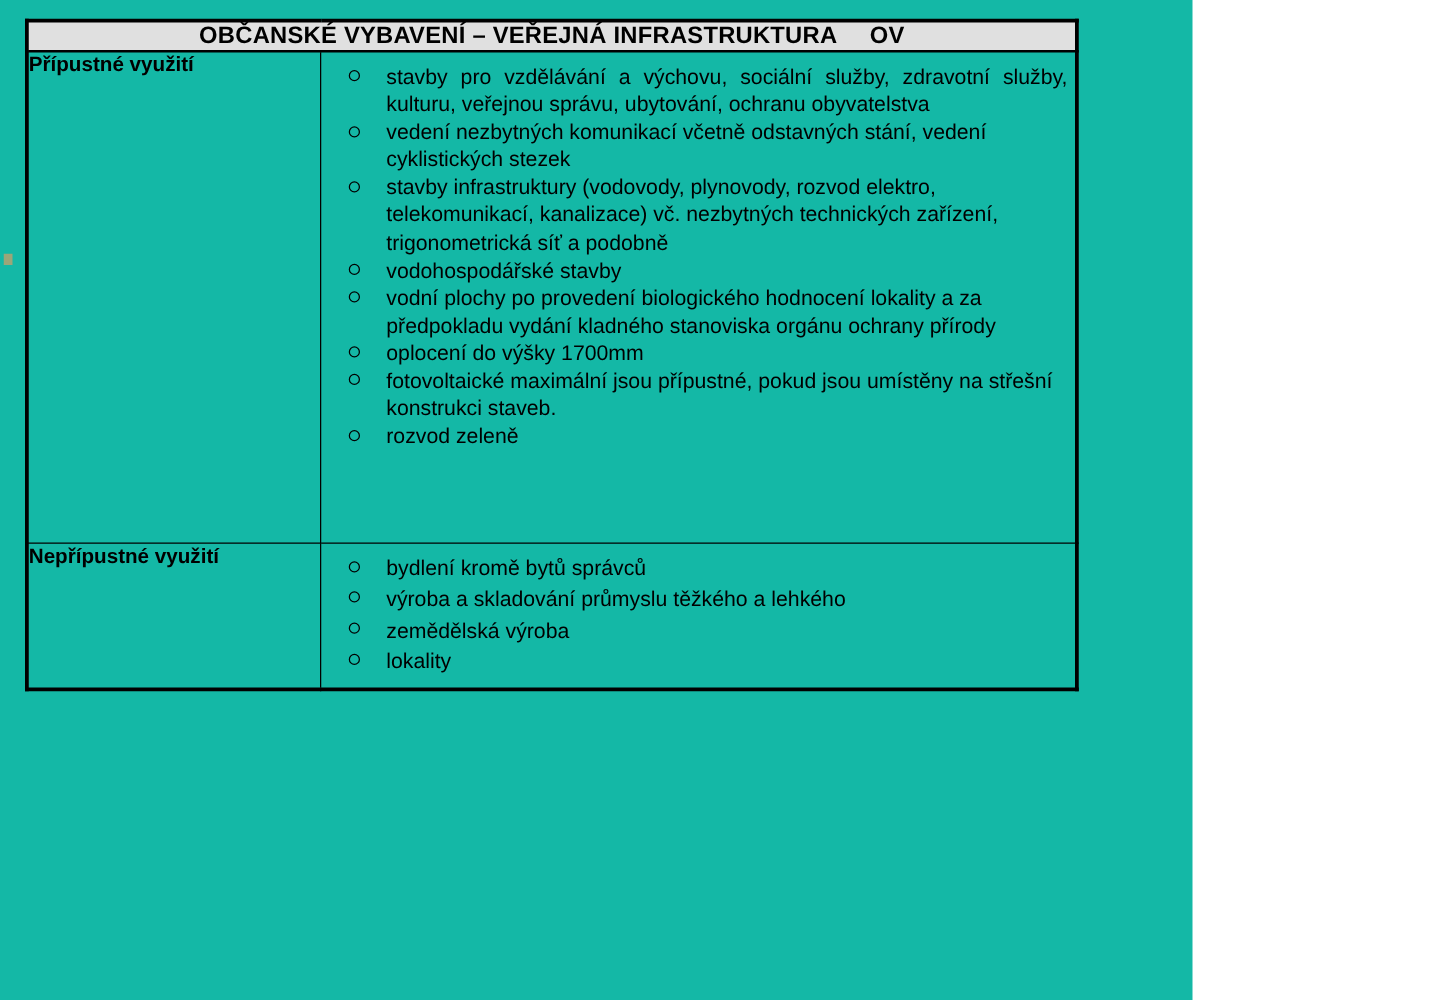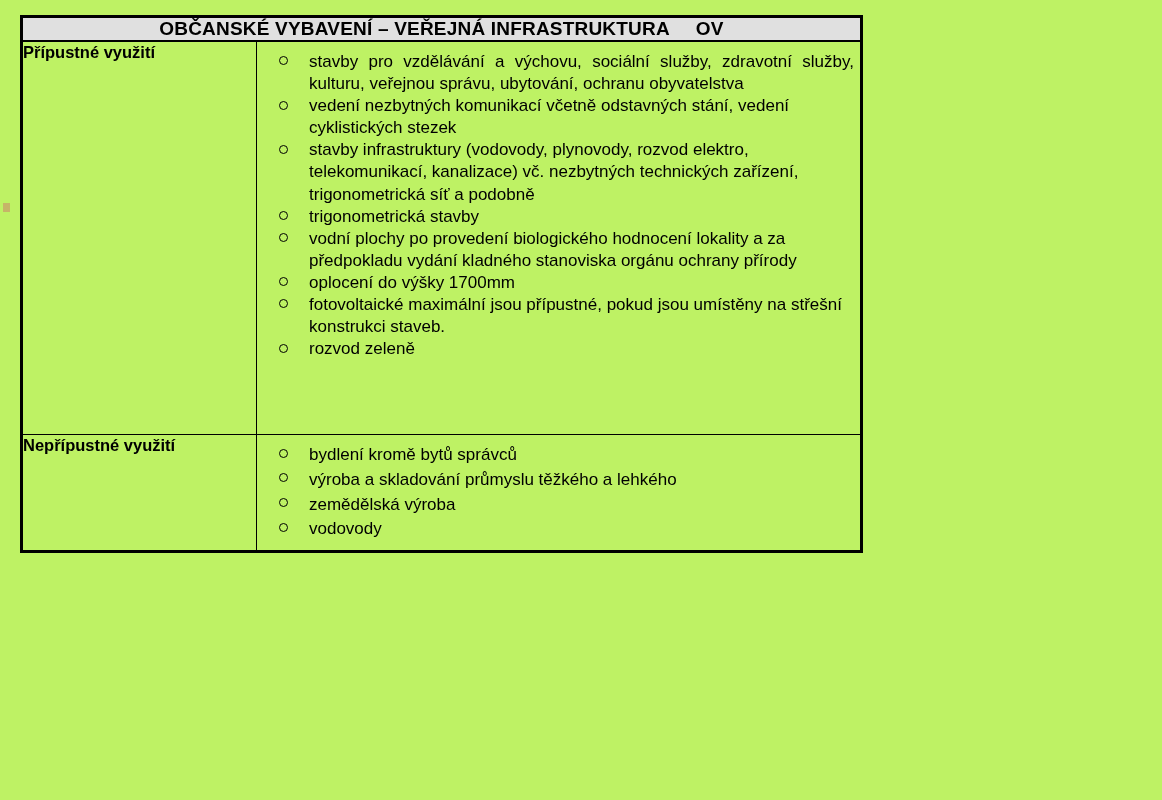--- a/index.html
+++ b/index.html
@@ -10,23 +10,23 @@
   body {
     width: 1162px;
     height: 800px;
     font-family: "Liberation Sans", sans-serif;
     color: #000000;
     overflow: hidden;
   }
 
   .page {
     position: relative;
-    width: 1162px;
+    width: 954px;
     height: 800px;
-    background: #bef264;
+    background: #14b8a6;
   }
 
   .doc-table {
     position: absolute;
     left: 20px;
     top: 15px;
     width: 840px;
     border-collapse: collapse;
     table-layout: fixed;
     border: 3px solid #000000;
@@ -155,21 +155,21 @@
             <li>
               <span class="marker"></span>
               <span class="txt">vedení nezbytných komunikací včetně odstavných stání, vedení cyklistických stezek</span>
             </li>
             <li>
               <span class="marker"></span>
               <span class="txt">stavby infrastruktury (vodovody, plynovody, rozvod elektro, telekomunikací, kanalizace) vč. nezbytných technických zařízení, trigonometrická síť a podobně</span>
             </li>
             <li>
               <span class="marker"></span>
-              <span class="txt">trigonometrická stavby</span>
+              <span class="txt">vodohospodářské stavby</span>
             </li>
             <li>
               <span class="marker"></span>
               <span class="txt">vodní plochy po provedení biologického hodnocení lokality a za předpokladu vydání kladného stanoviska orgánu ochrany přírody</span>
             </li>
             <li>
               <span class="marker"></span>
               <span class="txt">oplocení do výšky 1700mm</span>
             </li>
             <li>
@@ -196,21 +196,21 @@
             <li>
               <span class="marker"></span>
               <span class="txt">výroba a skladování průmyslu těžkého a lehkého</span>
             </li>
             <li>
               <span class="marker"></span>
               <span class="txt">zemědělská výroba</span>
             </li>
             <li>
               <span class="marker"></span>
-              <span class="txt">vodovody</span>
+              <span class="txt">lokality</span>
             </li>
           </ul>
         </td>
       </tr>
 
     </tbody>
   </table>
 
 </div>
 

